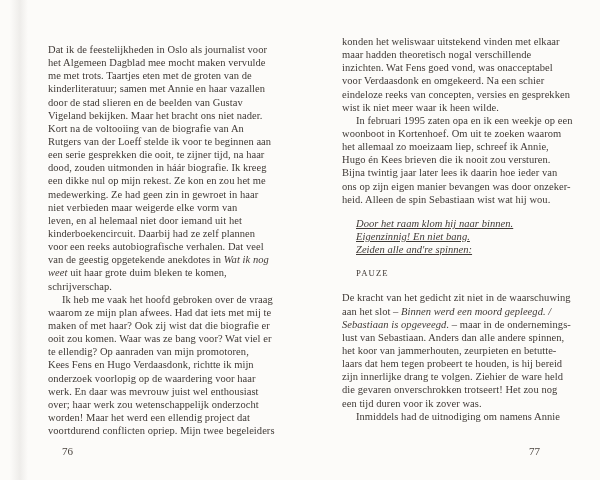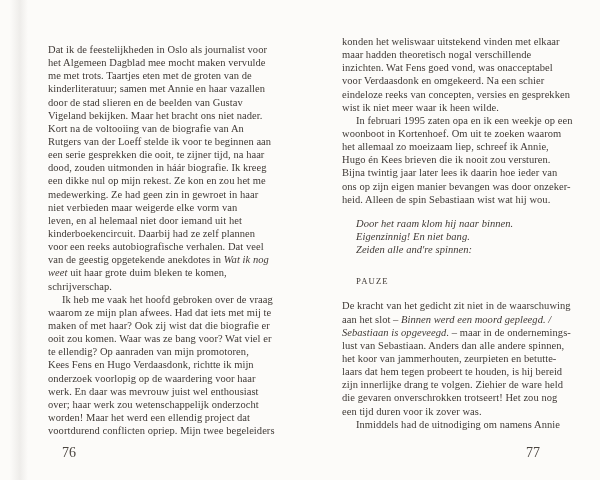--- a/index.html
+++ b/index.html
@@ -31,28 +31,28 @@
     position: absolute;
     top: 35px;
     font-size: 10.5px;
     line-height: 13.15px;
     letter-spacing: 0.05px;
   }
   .text-block.left  { left: 48px;  width: 245px; margin-top: 8px; }
   .text-block.right { left: 342px; width: 235px; }
   .line { white-space: pre; height: 13.15px; }
   .line.indent { padding-left: 14px; }
-  .line.poem   { padding-left: 14px; font-style: italic; }
-  .line.caps   { padding-left: 14px; font-size: 8.7px; letter-spacing: 1.1px; margin-top: 8px; }
+  .line.poem   { padding-left: 14px; font-style: italic; text-decoration: underline; }
+  .line.caps   { padding-left: 14px; font-size: 8.7px; letter-spacing: 1.1px; }
   .line.blank  { height: 11px; }
   .line em { font-style: italic; text-align: right; }
   .page-number {
     position: absolute;
     top: 445px;
-    font-size: 14px;
+    font-size: 11px;
     color: #4a443f;
     font-variant-numeric: oldstyle-nums;
   }
   .page-number.pn-left  { left: 62px; }
   .page-number.pn-right { left: 508px; width: 32px; text-align: right; }
 </style>
 </head>
 <body>
 
 <div class="spread">

